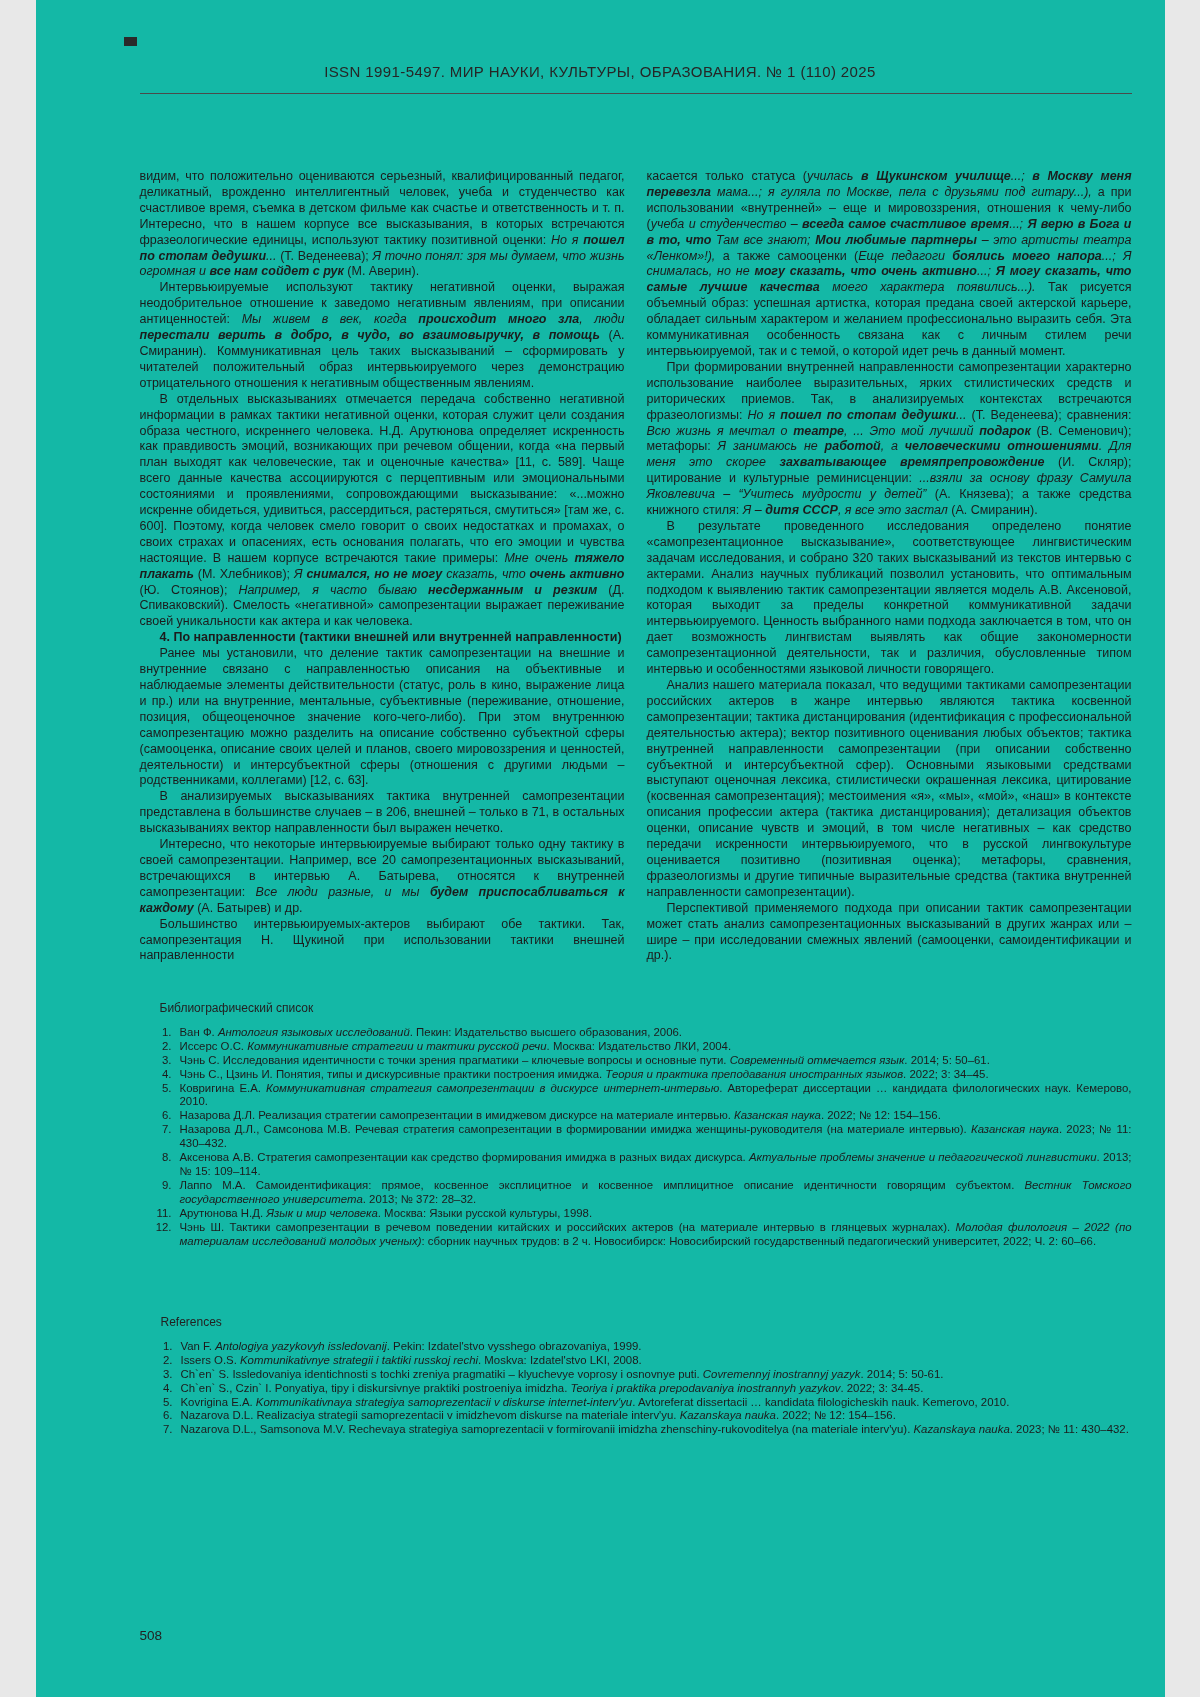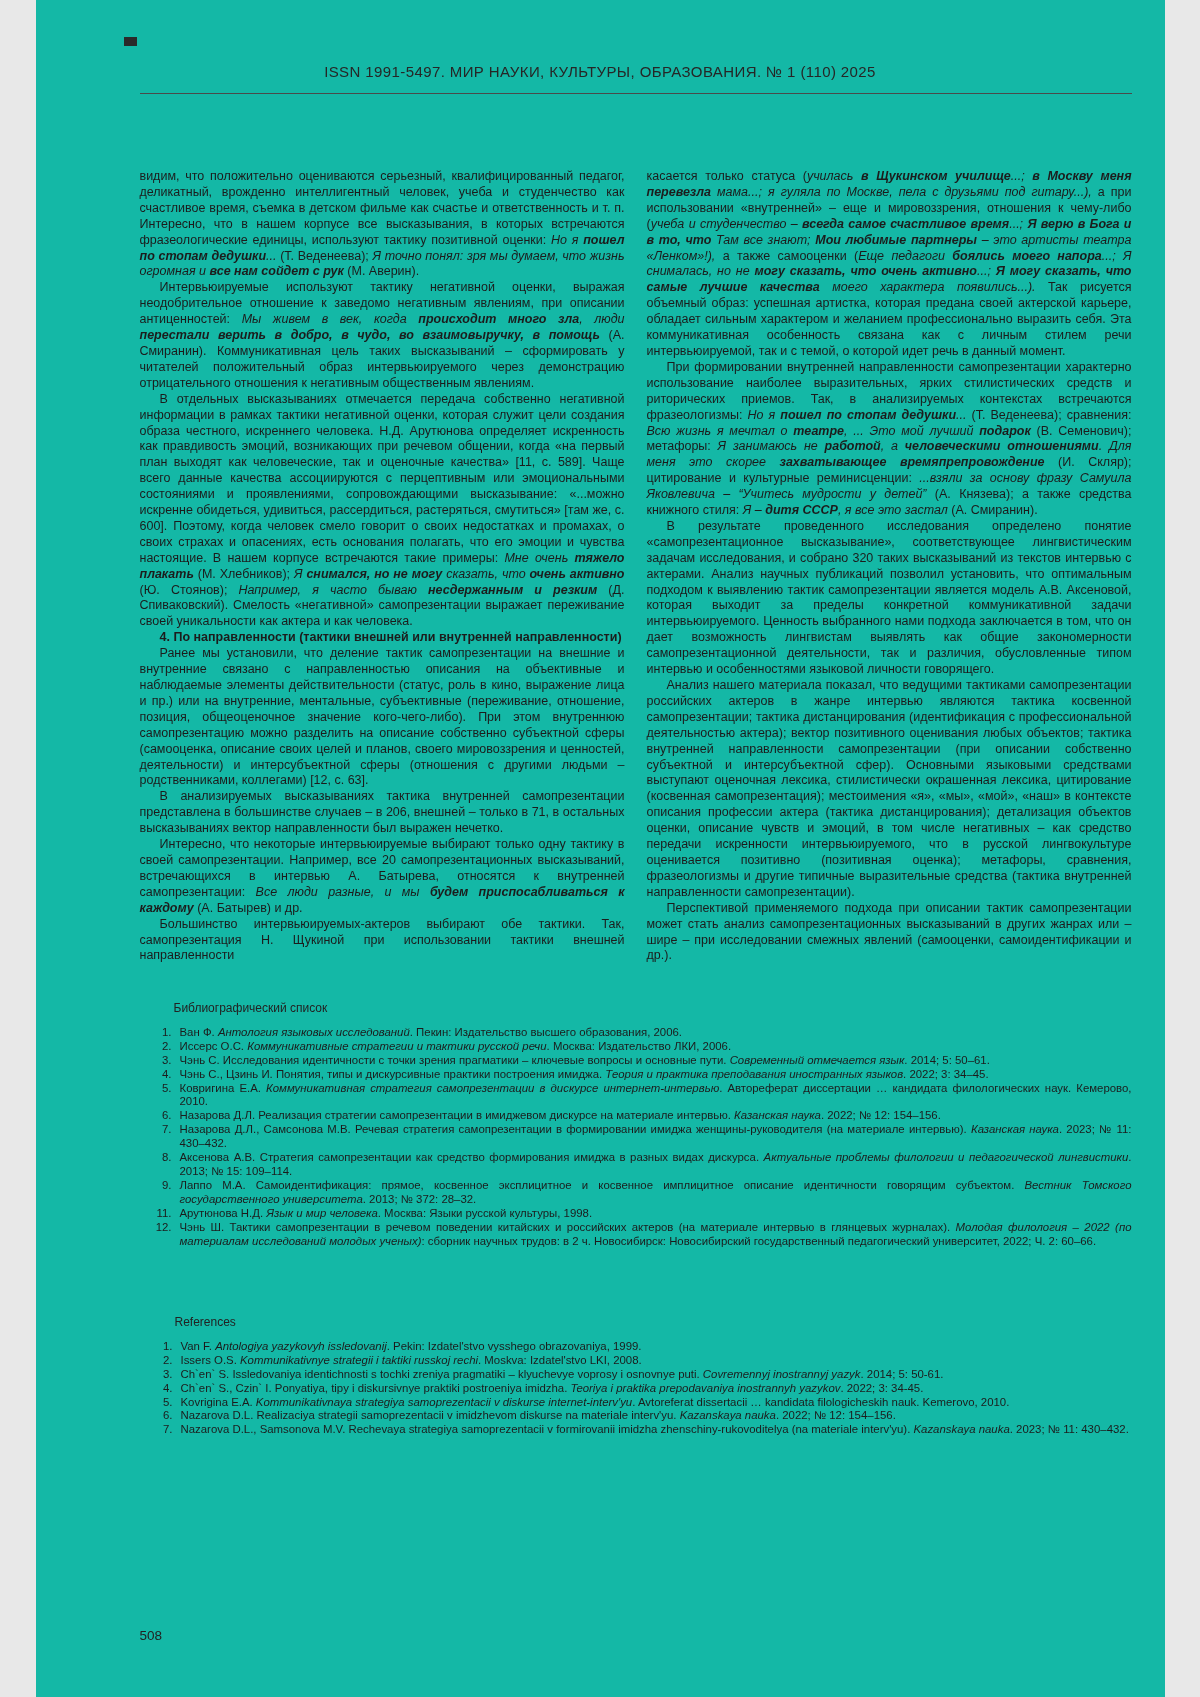--- a/index.html
+++ b/index.html
@@ -37,21 +37,21 @@
   .biblio{
     position:absolute;top:1002px;left:104px;width:992px;
     font-size:11.4px;line-height:13.9px;
   }
   .references{
     position:absolute;top:1316px;left:105px;width:992px;
     font-size:11.4px;line-height:13.9px;
   }
   .section-title{
     font-size:12px;color:#222;
-    margin:0 0 10px 34px;
+    margin:0 0 10px 20px;
   }
   .ref-item{display:flex;margin:0;}
   .ref-num{flex:0 0 40px;text-align:right;padding-right:8px;box-sizing:border-box;}
   .ref-body{flex:1;text-align:justify;}
   .page-num{
     position:absolute;left:104px;top:1628px;
     font-size:13.5px;color:#222;
   }
 </style>
 </head>
@@ -84,21 +84,21 @@
 
   <div class="biblio">
     <div class="section-title">Библиографический список</div>
     <div>
         <div class="ref-item">
           <span class="ref-num">1.</span>
           <span class="ref-body"><span>Ван Ф. </span><span class="st-i">Антология языковых исследований</span><span>. Пекин: Издательство высшего образования, 2006.</span></span>
         </div>
         <div class="ref-item">
           <span class="ref-num">2.</span>
-          <span class="ref-body"><span>Иссерс О.С. </span><span class="st-i">Коммуникативные стратегии и тактики русской речи</span><span>. Москва: Издательство ЛКИ, 2006.</span></span>
+          <span class="ref-body"><span>Иссерс О.С. </span><span class="st-i">Коммуникативные стратегии и тактики русской речи</span><span>. Москва: Издательство ЛКИ, 2004.</span></span>
         </div>
         <div class="ref-item">
           <span class="ref-num">3.</span>
           <span class="ref-body"><span>Чэнь С. Исследования идентичности с точки зрения прагматики – ключевые вопросы и основные пути. </span><span class="st-i">Современный отмечается язык</span><span>. 2014; 5: 50–61.</span></span>
         </div>
         <div class="ref-item">
           <span class="ref-num">4.</span>
           <span class="ref-body"><span>Чэнь С., Цзинь И. Понятия, типы и дискурсивные практики построения имиджа. </span><span class="st-i">Теория и практика преподавания иностранных языков</span><span>. 2022; 3: 34–45.</span></span>
         </div>
         <div class="ref-item">
@@ -108,21 +108,21 @@
         <div class="ref-item">
           <span class="ref-num">6.</span>
           <span class="ref-body"><span>Назарова Д.Л. Реализация стратегии самопрезентации в имиджевом дискурсе на материале интервью. </span><span class="st-i">Казанская наука</span><span>. 2022; № 12: 154–156.</span></span>
         </div>
         <div class="ref-item">
           <span class="ref-num">7.</span>
           <span class="ref-body"><span>Назарова Д.Л., Самсонова М.В. Речевая стратегия самопрезентации в формировании имиджа женщины-руководителя (на материале интервью). </span><span class="st-i">Казанская наука</span><span>. 2023; № 11: 430–432.</span></span>
         </div>
         <div class="ref-item">
           <span class="ref-num">8.</span>
-          <span class="ref-body"><span>Аксенова А.В. Стратегия самопрезентации как средство формирования имиджа в разных видах дискурса. </span><span class="st-i">Актуальные проблемы филологии и педагогической лингвистики</span><span>. 2013; № 15: 109–114.</span></span>
+          <span class="ref-body"><span>Аксенова А.В. Стратегия самопрезентации как средство формирования имиджа в разных видах дискурса. </span><span class="st-i">Актуальные проблемы значение и педагогической лингвистики</span><span>. 2013; № 15: 109–114.</span></span>
         </div>
         <div class="ref-item">
           <span class="ref-num">9.</span>
           <span class="ref-body"><span>Лаппо М.А. Самоидентификация: прямое, косвенное эксплицитное и косвенное имплицитное описание идентичности говорящим субъектом. </span><span class="st-i">Вестник Томского государственного университета</span><span>. 2013; № 372: 28–32.</span></span>
         </div>
         <div class="ref-item">
           <span class="ref-num">11.</span>
           <span class="ref-body"><span>Арутюнова Н.Д. </span><span class="st-i">Язык и мир человека</span><span>. Москва: Языки русской культуры, 1998.</span></span>
         </div>
         <div class="ref-item">

